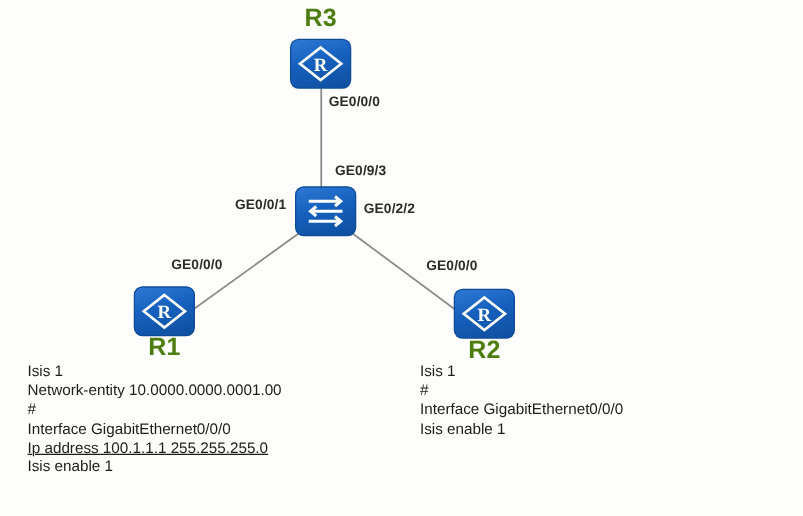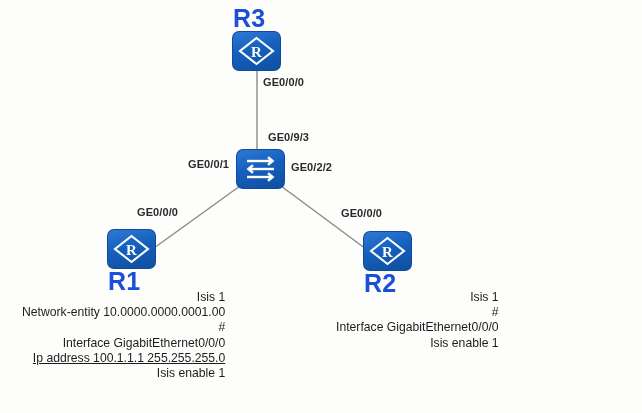--- a/index.html
+++ b/index.html
@@ -42,43 +42,43 @@
     box-shadow: 0 0 0 1px #0d4b99;
   }
   .node svg {
     display: block;
     width: 47px;
     height: 38px;
   }
   
   .devlabel {
     position: absolute;
-    font-size: 25px;
+    font-size: 20px;
     font-weight: 700;
-    color: #1d4ed8;
+    color: #4d7c0f;
     letter-spacing: 0.2px;
     white-space: nowrap;
+    text-align: center;
   }
   .iflabel {
     position: absolute;
     font-size: 11px;
     font-weight: 600;
     color: #2b2b2b;
     white-space: nowrap;
     letter-spacing: 0.1px;
   }
   
   .config {
     position: absolute;
     font-size: 12.2px;
     line-height: 15.2px;
     color: #1d1d1d;
     white-space: nowrap;
     font-weight: 500;
-    text-align: right;
   }
   .config .cfgline {
     display: block;
     white-space: nowrap;
   }
   .config .cfgline.u {
     text-decoration: underline;
     text-decoration-thickness: 1px;
     text-underline-offset: 1px;
   }

